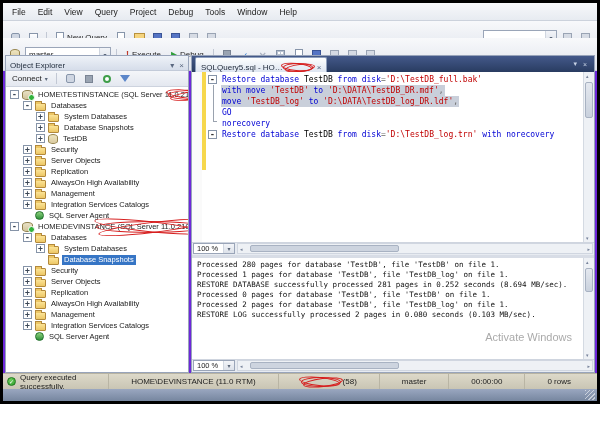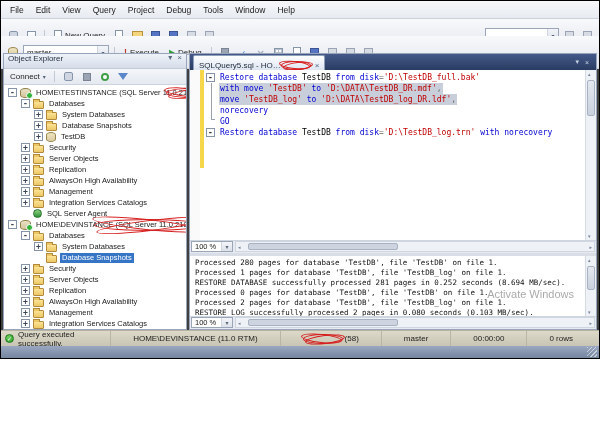--- a/index.html
+++ b/index.html
@@ -1,18 +1,18 @@
 <!DOCTYPE html>
 <html style="--keyword: #0000d4; --string: #c00000; --operator: #6a6a6a; --selection: #c9cfda; --scribble: #d61e1e; --status-green: #2e9e2a;"><head>
 <meta charset="utf-8">
 <style>
   *{box-sizing:border-box;margin:0;padding:0}
   html,body{width:600px;height:444px}
   body{font-family:"Liberation Sans","DejaVu Sans",sans-serif;background:#fff;position:relative}
-  .window{position:absolute;inset:0;width:600px;height:359px;background:#404040;border:1px solid #000000;overflow:hidden}
+  .window{position:absolute;inset:0;width:600px;height:404px;background:#6d28d9;border:3px solid #000000;overflow:hidden}
 
   
   .menubar{position:absolute;left:0;top:0;right:0;height:18px;background:linear-gradient(#f7f8fa,#e7ebf1);display:flex;align-items:center;padding-left:3px;border-bottom:1px solid #ccd2dc}
   .menu-item{font-size:8.5px;color:#222;padding:2px 6px;white-space:nowrap}
   .toolbar{position:absolute;left:0;right:0;display:flex;align-items:center;gap:2px;padding:16px 4px;background:linear-gradient(#f8f9fb,#e1e5ed);border-bottom:1px solid #c9cfda}
   .t1{top:18px;height:17px}
   .t2{top:35px;height:17px}
   .tsep{width:1px;height:11px;background:#c2c8d4;margin:0 3px;flex:none}
   .tbtn{display:flex;align-items:center;gap:3px;padding:1px 4px;border-radius:2px;font-size:8px;color:#222;white-space:nowrap;flex:none}
   .tico{display:flex;align-items:center;justify-content:center;width:16px;height:15px;flex:none}
@@ -34,21 +34,21 @@
   .i-plug{width:9px;height:9px;background:#cfd6e2;border:1px solid #8795aa;border-radius:2px;display:inline-block}
   .i-stop{width:8px;height:8px;background:#9aa4b2;border:1px solid #7a8494;display:inline-block}
   .i-check::before{content:"\2713";color:#2e7dd1;font:bold 9px "DejaVu Sans",sans-serif}
   .i-x::before{content:"\00d7";color:#aab2c0;font:bold 10px "DejaVu Sans",sans-serif}
   .i-refresh{width:8px;height:8px;border-radius:50%;border:2px solid #3f9e49;display:inline-block;background:#fff}
   .i-filter{width:0;height:0;border-left:5px solid transparent;border-right:5px solid transparent;border-top:7px solid #5b86c9;display:inline-block}
   .i-db{width:10px;height:10px;background:linear-gradient(#efe6c0,#d9caa0);border:1px solid #97854e;border-radius:5px/3px;display:inline-block}
 
   
   .oe{position:absolute;left:2px;top:52px;width:184px;bottom:28px;background:#fff;border:1px solid #98a4ba;display:flex;flex-direction:column}
-  .oe-title{height:15px;background:linear-gradient(#eef2f8,#d6ddea);border-bottom:1px solid #c3cbd9;display:flex;align-items:flex-start;padding:0 4px;font-size:8px;color:#1e2a3a;flex:none}
+  .oe-title{height:15px;background:linear-gradient(#eef2f8,#d6ddea);border-bottom:1px solid #c3cbd9;display:flex;align-items:flex-end;padding:0 4px;font-size:8px;color:#1e2a3a;flex:none}
   .oe-glyphs{margin-left:auto;display:flex;gap:5px;color:#5a6880;font-size:8px;line-height:8px}
   .oe-connect{height:16px;display:flex;align-items:center;gap:3px;padding:0 4px;background:linear-gradient(#f4f6f9,#e4e8f0);border-bottom:1px solid #cdd3de;font-size:8px;flex:none}
   .oe-connect .chev{font-size:6px;color:#5a6678}
   .oe-tree{flex:1;overflow:hidden;background:#fff;padding-top:2px}
   .trow{display:flex;align-items:center;height:11px;font-size:7.5px;color:#1a1a1a;white-space:nowrap}
   .expander{flex:none;width:9px;height:9px;border:1px solid #8694a8;background:#fff;color:#3a4656;font:bold 8px/7px "DejaVu Sans Mono",monospace;text-align:center;margin-right:3px}
   .expander.none{visibility:hidden}
   .nicon{flex:none;margin-right:3px;position:relative}
   .nicon.folder{width:11px;height:8px;background:linear-gradient(#fbe396,#edc766);border:1px solid #b3893b;border-radius:1px;margin-top:2px}
   .nicon.folder::before{content:"";position:absolute;top:-3px;left:-1px;width:5px;height:2px;background:#edc766;border:1px solid #b3893b;border-bottom:none}
@@ -407,22 +407,22 @@
       </div>
     </div>
 
     <div class="editor">
       <div class="ind-margin"></div>
       <div class="changebar"></div>
       <div class="code">
           <div class="cline"><span class="cfold"><span class="box">-</span></span><span class="ctext"><span class="tk-k">Restore database </span><span class="tk-i">TestDB </span><span class="tk-k">from disk</span><span class="tk-o">=</span><span class="tk-s">'D:\TestDB_full.bak'</span></span></div>
           <div class="cline"><span class="cfold"></span><span class="ctext sel"><span class="tk-k">with move </span><span class="tk-s">'TestDB'</span><span class="tk-k"> to </span><span class="tk-s">'D:\DATA\TestDB_DR.mdf'</span><span class="tk-o">,</span></span></div>
           <div class="cline"><span class="cfold"></span><span class="ctext sel"><span class="tk-k">move </span><span class="tk-s">'TestDB_log'</span><span class="tk-k"> to </span><span class="tk-s">'D:\DATA\TestDB_log_DR.ldf'</span><span class="tk-o">,</span></span></div>
+          <div class="cline"><span class="cfold"></span><span class="ctext"><span class="tk-k">GO</span></span></div>
           <div class="cline"><span class="cfold"></span><span class="ctext"><span class="tk-k">norecovery</span></span></div>
-          <div class="cline"><span class="cfold"></span><span class="ctext"><span class="tk-k">GO</span></span></div>
           <div class="cline"><span class="cfold"><span class="box">-</span></span><span class="ctext"><span class="tk-k">Restore database </span><span class="tk-i">TestDB </span><span class="tk-k">from disk</span><span class="tk-o">=</span><span class="tk-s">'D:\TestDB_log.trn'</span><span class="tk-k"> with norecovery</span></span></div>
         </div>
       <div class="fold-line"></div>
       <div class="vscroll">
         <div class="vthumb"></div>
       </div>
     </div>
 
     <div class="pane-bottom">
       <span class="combo zoom">

